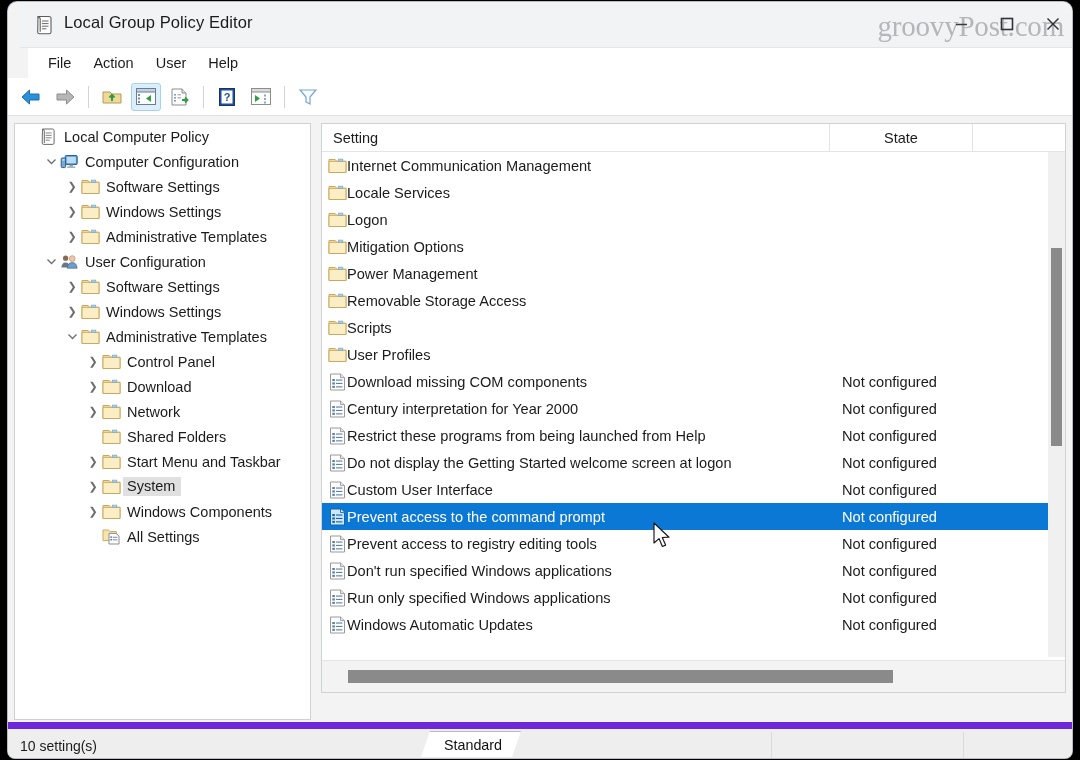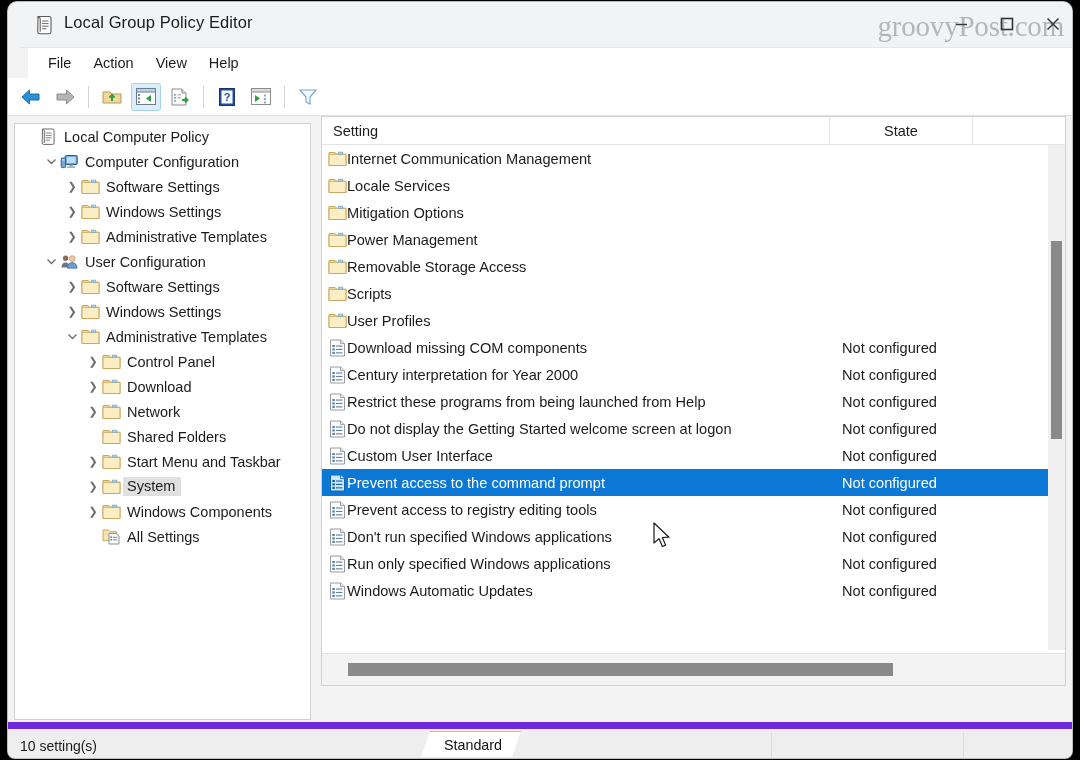--- a/index.html
+++ b/index.html
@@ -133,21 +133,21 @@
 
   
   #splitter {
     position: absolute; left: 305px; top: 7px;
     width: 8px; height: 597px;
     background: #f3f3f3;
   }
 
   
   #list-pane {
-    position: absolute; left: 313px; top: 0;
+    position: absolute; left: 313px; top: 7px;
     width: 745px; height: 570px;
     background: #ffffff;
     border: 1px solid #cfd1d3;
     overflow: hidden;
   }
   #list-header {
     position: absolute; left: 0; top: 0;
     width: 100%; height: 28px;
     background: #ffffff;
     border-bottom: 1px solid #e2e4e6;
@@ -302,21 +302,21 @@
       <svg width="18" height="18" viewBox="0 0 18 18">
           <line x1="3.5" y1="3.5" x2="14.5" y2="14.5" stroke="#2f3438" stroke-width="1.4"></line>
           <line x1="14.5" y1="3.5" x2="3.5" y2="14.5" stroke="#2f3438" stroke-width="1.4"></line>
         </svg>
     </div>
   </div>
 
   <div id="menubar">
     <div class="menu-item">File</div>
     <div class="menu-item">Action</div>
-    <div class="menu-item">View</div>
+    <div class="menu-item">User</div>
     <div class="menu-item">Help</div>
   </div>
 
   <div id="toolbar">
     <div class="tb-btn">
       <svg width="22" height="20" viewBox="0 0 22 20">
         <path d="M9.5 3 L2 10 L9.5 17 V13 H19 V7 H9.5 Z" fill="#2a90d8" stroke="#1b6fae" stroke-width="1"></path>
       </svg>
     </div>
     <div class="tb-btn">
@@ -655,20 +655,33 @@
           </div>
           <div class="lrow">
             <div class="lname">
               <span style="display: flex; align-items: center;">
                 <svg class="tree-icon" viewBox="0 0 19 17">
                   <path d="M1 2.5 h6.2 l1.6 1.8 h9.2 v11.2 H1 Z" fill="#f7e3ae" stroke="#c9a961" stroke-width="1"></path>
                   <path d="M1 4.3 h17 v11.2 H1 Z" fill="#fbeec4" stroke="#c9a961" stroke-width="1"></path>
                   <rect x="10.6" y="2.1" width="4.2" height="2.2" fill="#a9cfe8" stroke="#7fa8c4" stroke-width=".7"></rect>
                 </svg>
               </span>
+              <span class="lname-text">Logon</span>
+            </div>
+            <div class="lstate"></div>
+          </div>
+          <div class="lrow">
+            <div class="lname">
+              <span style="display: flex; align-items: center;">
+                <svg class="tree-icon" viewBox="0 0 19 17">
+                  <path d="M1 2.5 h6.2 l1.6 1.8 h9.2 v11.2 H1 Z" fill="#f7e3ae" stroke="#c9a961" stroke-width="1"></path>
+                  <path d="M1 4.3 h17 v11.2 H1 Z" fill="#fbeec4" stroke="#c9a961" stroke-width="1"></path>
+                  <rect x="10.6" y="2.1" width="4.2" height="2.2" fill="#a9cfe8" stroke="#7fa8c4" stroke-width=".7"></rect>
+                </svg>
+              </span>
               <span class="lname-text">Mitigation Options</span>
             </div>
             <div class="lstate"></div>
           </div>
           <div class="lrow">
             <div class="lname">
               <span style="display: flex; align-items: center;">
                 <svg class="tree-icon" viewBox="0 0 19 17">
                   <path d="M1 2.5 h6.2 l1.6 1.8 h9.2 v11.2 H1 Z" fill="#f7e3ae" stroke="#c9a961" stroke-width="1"></path>
                   <path d="M1 4.3 h17 v11.2 H1 Z" fill="#fbeec4" stroke="#c9a961" stroke-width="1"></path>

